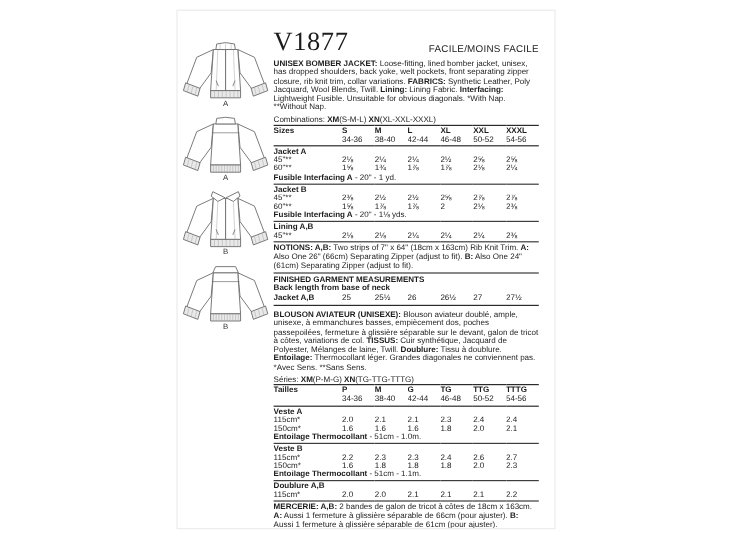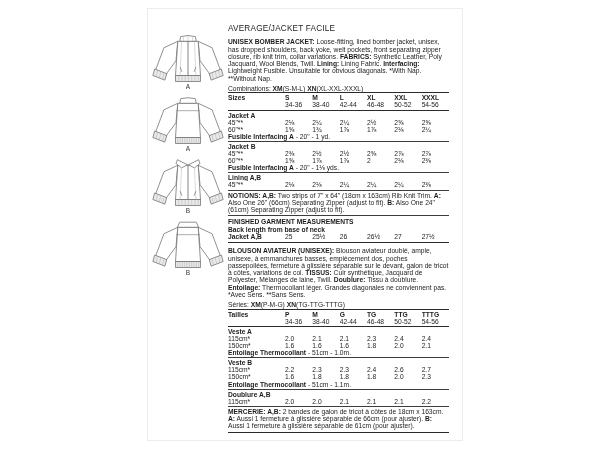--- a/index.html
+++ b/index.html
@@ -125,21 +125,22 @@
         <path d="M27.5,19 L52.5,19" stroke="#6a6a6a" stroke-width=".6" fill="none"></path>
       </svg>
       <div class="fig-label">B</div>
     </div>
 
   </div>
 
   <div class="content">
 
     <div class="title-row">
-      <div class="diff">AVERAGE/JACKET FACILE</div>
+      <div class="pnum">V1877</div>
+      <div class="diff">FACILE/MOINS FACILE</div>
     </div>
 
     <p><b>UNISEX BOMBER JACKET:</b><span> Loose-fitting, lined bomber jacket, unisex, has dropped shoulders, back yoke, welt pockets, front separating zipper closure, rib knit trim, collar variations. </span><b>FABRICS:</b><span> Synthetic Leather, Poly Jacquard, Wool Blends, Twill. </span><b>Lining:</b><span> Lining Fabric. </span><b>Interfacing:</b><span> Lightweight Fusible. Unsuitable for obvious diagonals. *With Nap. **Without Nap.</span></p>
 
     <p class="comb"><span>Combinations: </span><b>XM</b><span>(S-M-L) </span><b>XN</b><span>(XL-XXL-XXXL)</span></p>
 
     <table>
       <colgroup>
           <col class="c0">
           <col>

